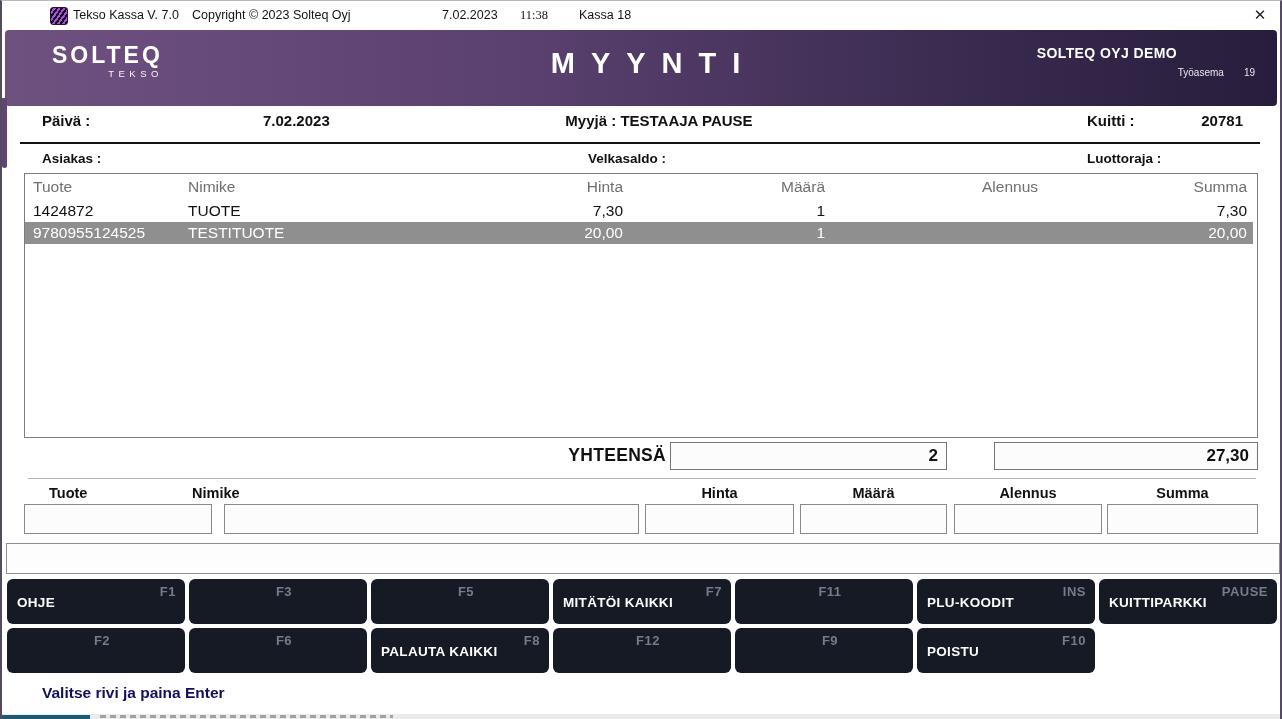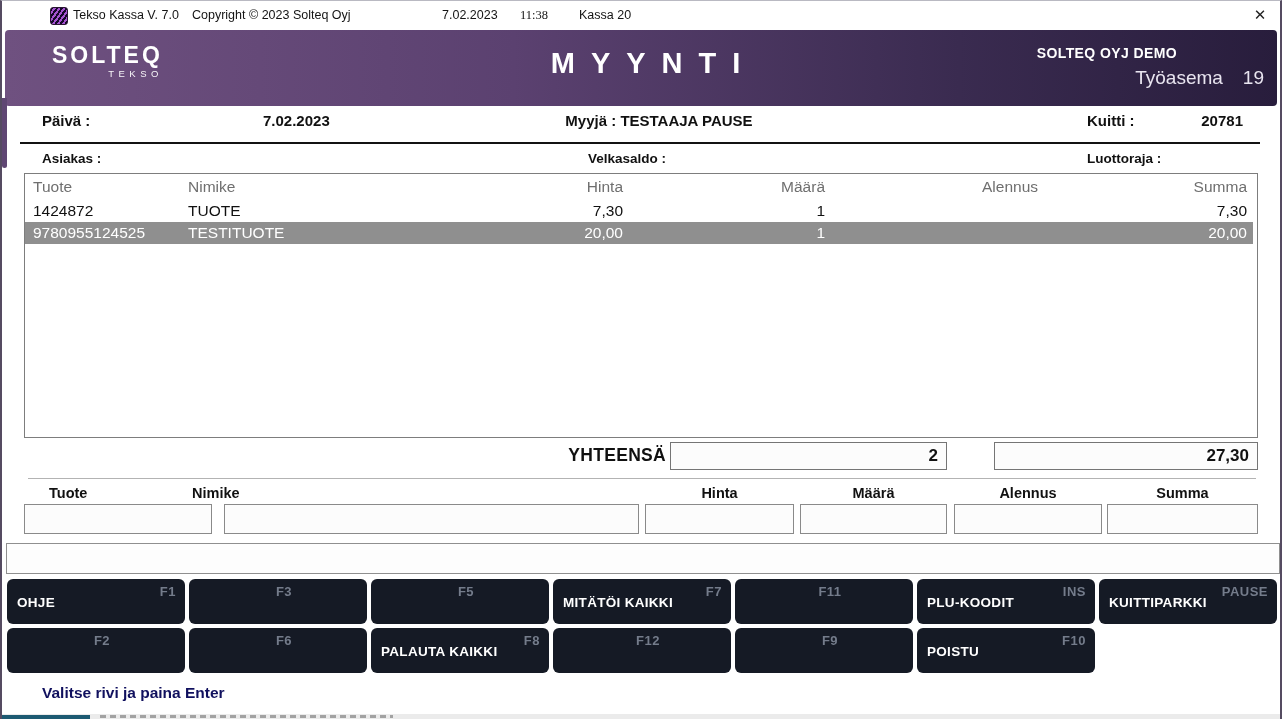--- a/index.html
+++ b/index.html
@@ -15,21 +15,21 @@
   .close-x{position:absolute;right:8px;top:3px;width:24px;height:22px;text-align:center;font-size:15px;line-height:22px;color:#222;cursor:default;}
   
   .header{position:absolute;top:29px;left:3px;right:3px;height:76px;border-radius:4px;color:#fff;
           background:linear-gradient(90deg,#6f5180 0%,#5b4170 40%,#3a2b50 75%,#281d3c 100%);}
   .logo-block{position:absolute;left:47px;top:13px;}
   .logo{font-size:23px;font-weight:700;letter-spacing:3px;line-height:24px;}
   .logo-sub{font-size:9.5px;letter-spacing:4.5px;text-align:right;opacity:.95;margin-top:1px;}
   .header-title{position:absolute;left:0;right:0;top:17px;text-align:center;font-size:29px;font-weight:600;
                 letter-spacing:16px;padding-left:25px;}
   .company{position:absolute;top:15px;right:100px;font-size:14px;font-weight:700;letter-spacing:.4px;}
-  .workstation{position:absolute;top:37px;right:13px;font-size:19px;color:#e9e5f0;}
+  .workstation{position:absolute;top:37px;right:22px;font-size:10px;color:#e9e5f0;}
   .workstation .ws-val{margin-left:20px;}
   .purple-sliver{position:absolute;left:0;top:97px;width:5px;height:70px;background:#5f4673;border-radius:0 0 4px 4px;}
   
   .inf{position:absolute;font-weight:700;white-space:nowrap;}
   .f15{font-size:15px;} .f13{font-size:13.5px;}
   .lbl-paiva{left:40px;top:111px;} .val-paiva{left:261px;top:111px;}
   .myyja{left:0;right:0;top:111px;text-align:center;transform:translateX(18px);}
   .kuitti-l{left:1085px;top:111px;} .kuitti-v{right:37px;top:111px;}
   .hr1{position:absolute;left:18px;right:20px;top:141px;height:2px;background:#131313;}
   .lbl-asiakas{left:40px;top:150px;}
@@ -78,21 +78,21 @@
 <body>
 
 <div id="app">
 
   <div class="titlebar">
     <div class="app-icon"></div>
     <span class="t-app">Tekso Kassa V. 7.0</span>
     <span class="t-copy">Copyright © 2023 Solteq Oyj</span>
     <span class="t-date">7.02.2023</span>
     <span class="t-time">11:38</span>
-    <span class="t-kassa">Kassa 20</span>
+    <span class="t-kassa">Kassa 18</span>
     <div class="close-x">✕</div>
   </div>
 
   <div class="header">
     <div class="logo-block">
       <div class="logo">SOLTEQ</div>
       <div class="logo-sub">TEKSO</div>
     </div>
     <div class="header-title">MYYNTI</div>
     <div class="company">SOLTEQ OYJ DEMO</div>

